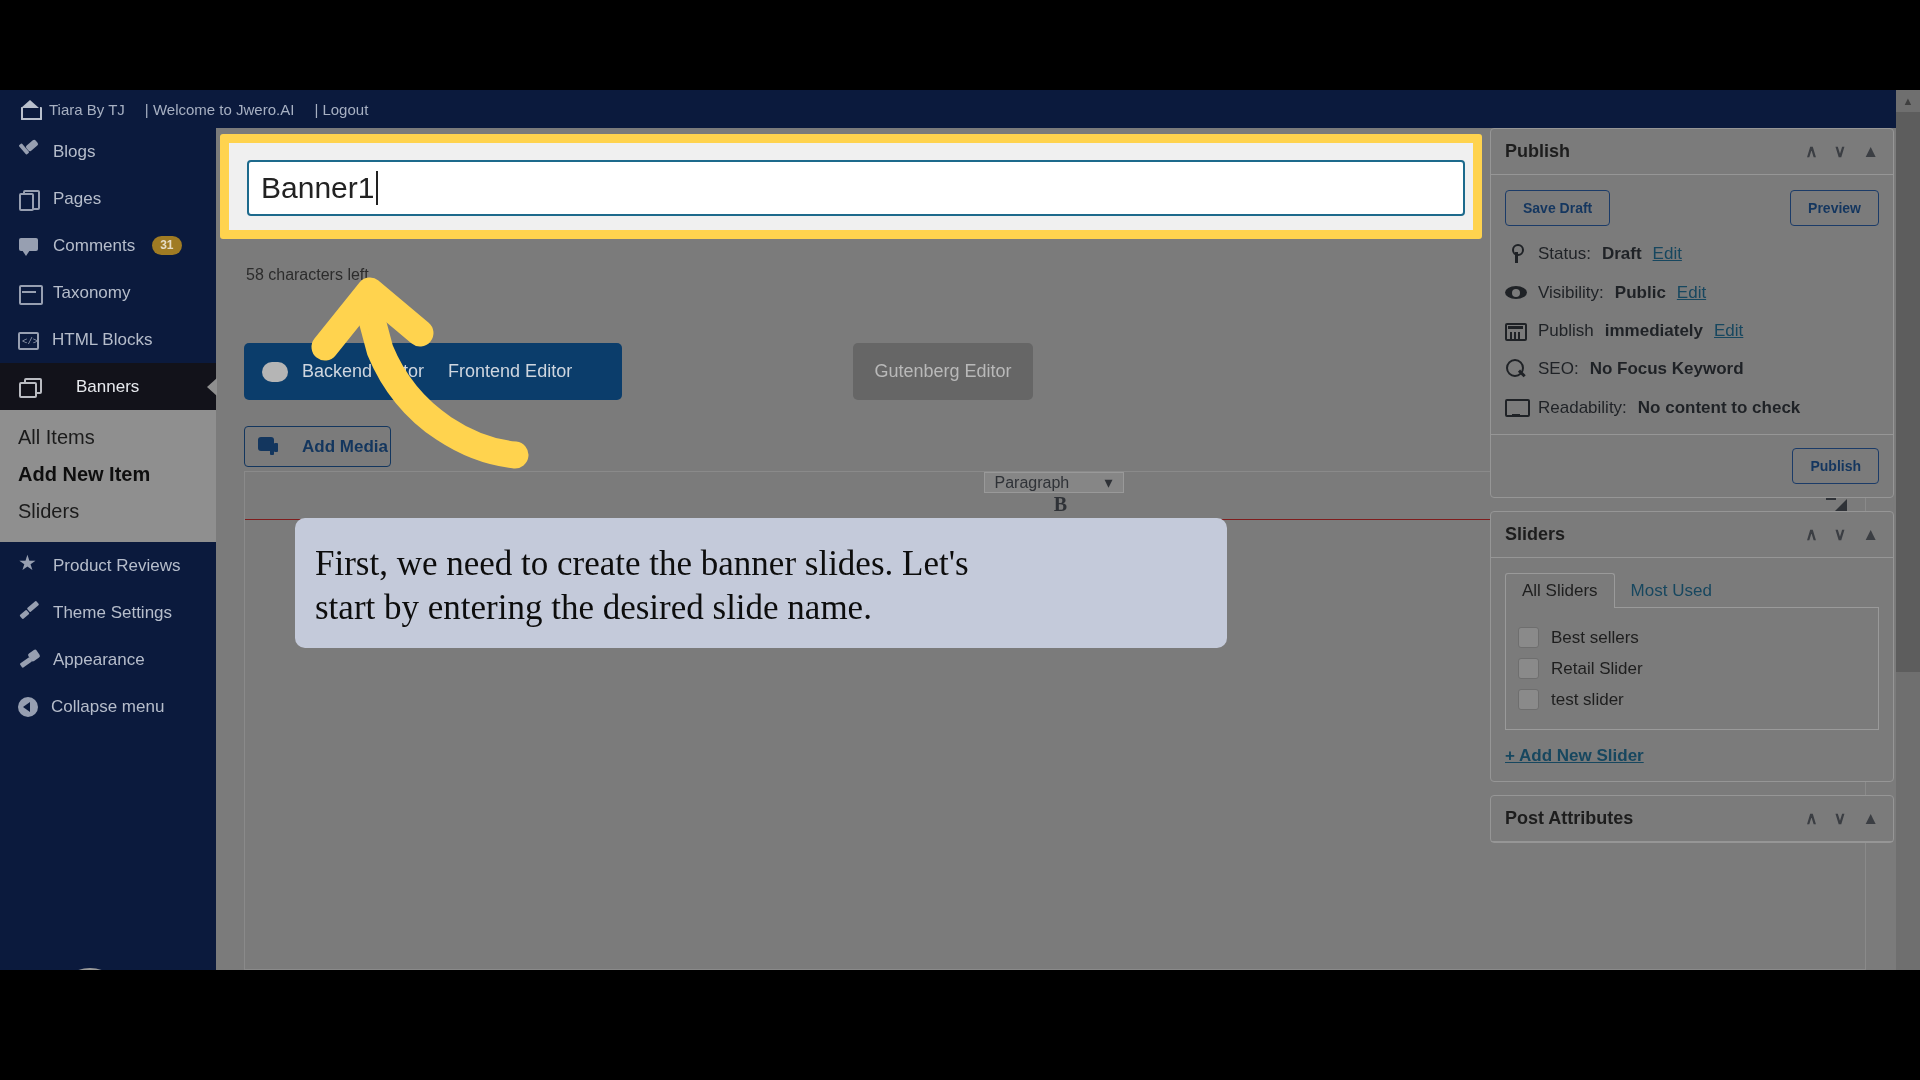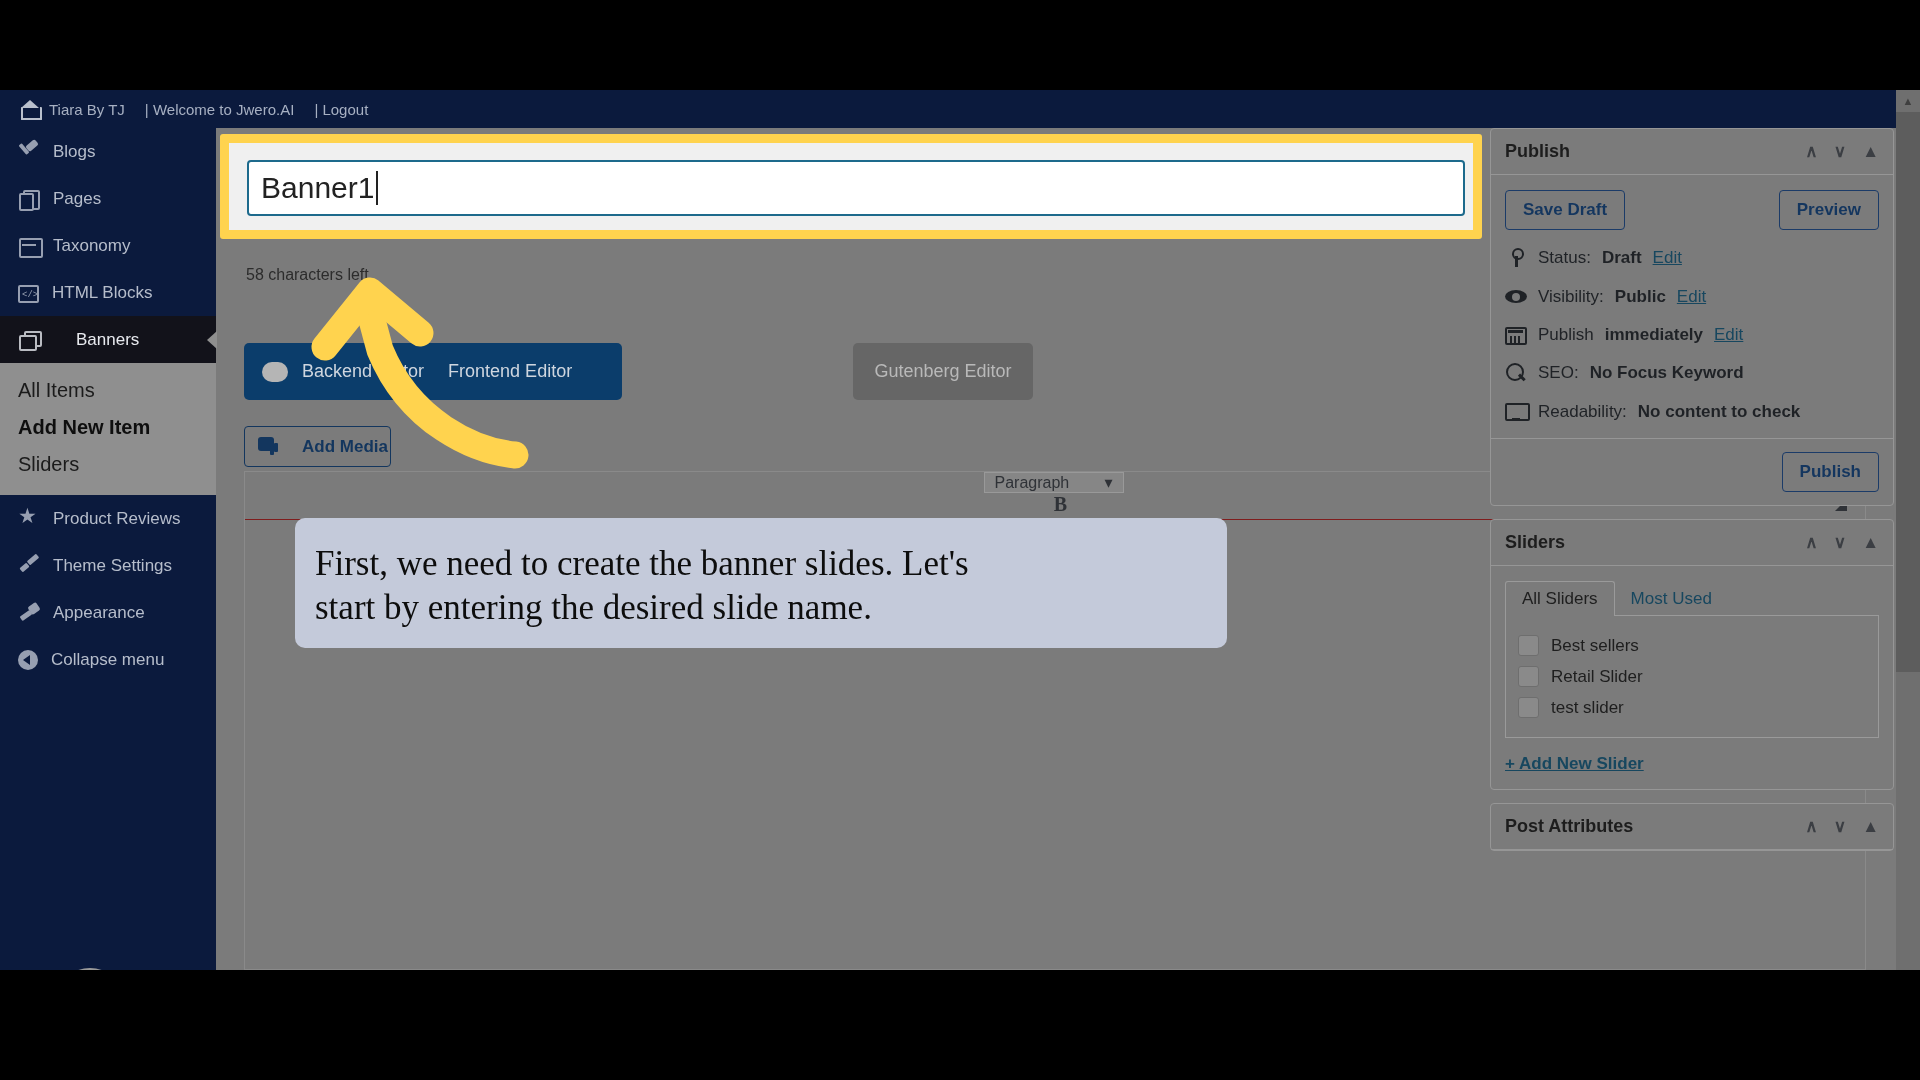--- a/index.html
+++ b/index.html
@@ -200,21 +200,21 @@
   .panel { background: #7b7b7b; border: 1px solid #969696; border-radius: 4px; margin-bottom: 13px; }
   .panel-head {
     height: 46px; display: flex; align-items: center; padding: 0 14px;
     border-bottom: 1px solid #969696; font-size: 18px; font-weight: bold; color: #1d1d1d;
   }
   .panel-head .ttl { flex: 1; }
   .panel-head .ctrl { color: #3b3e43; font-size: 17px; margin-left: 16px; }
   .panel-body { padding: 15px 14px 15px 14px; }
   .wp-btn {
     border: 1px solid #1b3b68; border-radius: 4px; color: #14365f;
-    font-size: 17px; font-weight: bold; padding: 9px 17px; background: transparent;
+    font-size: 14px; font-weight: bold; padding: 9px 17px; background: transparent;
   }
   .row-line { display: flex; align-items: center; gap: 11px; margin-top: 17px; font-size: 17px; color: #1f2226; }
   .row-line b { font-weight: bold; }
   .lnk { color: #17475f; text-decoration: underline; }
   .st-ico { width: 22px; height: 22px; position: relative; flex: none; }
   .ico-key:before{content:"";position:absolute;left:7px;top:1px;width:8px;height:8px;border:2.5px solid #1f2226;border-radius:50%;}
   .ico-key:after{content:"";position:absolute;left:10px;top:9px;width:2.5px;height:11px;background:#1f2226;}
   .ico-eye:before{content:"";position:absolute;left:0;top:4px;width:22px;height:13px;background:#1f2226;border-radius:50%;}
   .ico-eye:after{content:"";position:absolute;left:7px;top:7px;width:8px;height:8px;border-radius:50%;background:#7b7b7b;}
   .ico-cal{border:2.5px solid #1f2226;border-radius:2px;margin-top:2px;height:18px;}
@@ -274,20 +274,25 @@
       <div class="menu-item">
         <span class="m-ico ico-pin"></span>
         <span>Blogs</span>
       </div>
 
       <div class="menu-item">
         <span class="m-ico ico-pages"></span>
         <span>Pages</span>
       </div>
 
+      <div class="menu-item">
+        <span class="m-ico ico-comment"></span>
+        <span>Comments</span>
+        <span class="badge-count">31</span>
+      </div>
 
       <div class="menu-item">
         <span class="m-ico ico-tax"></span>
         <span>Taxonomy</span>
       </div>
 
       <div class="menu-item">
         <span class="m-ico ico-html"></span>
         <span>HTML Blocks</span>
       </div>

